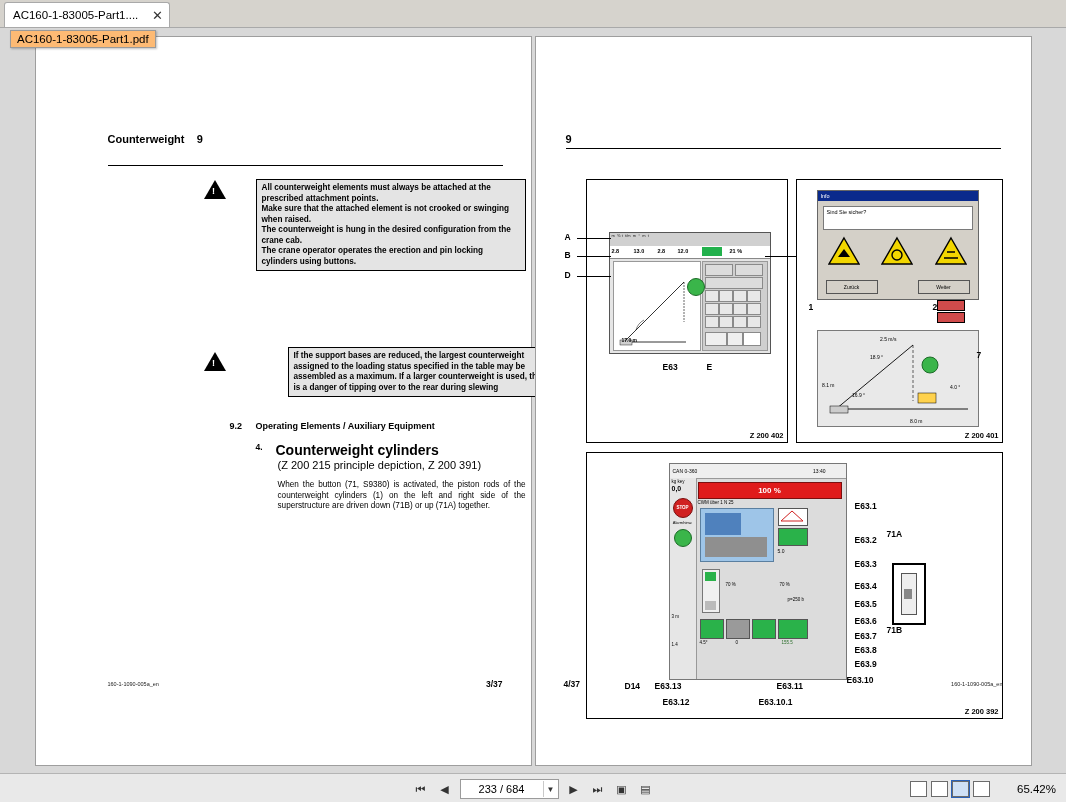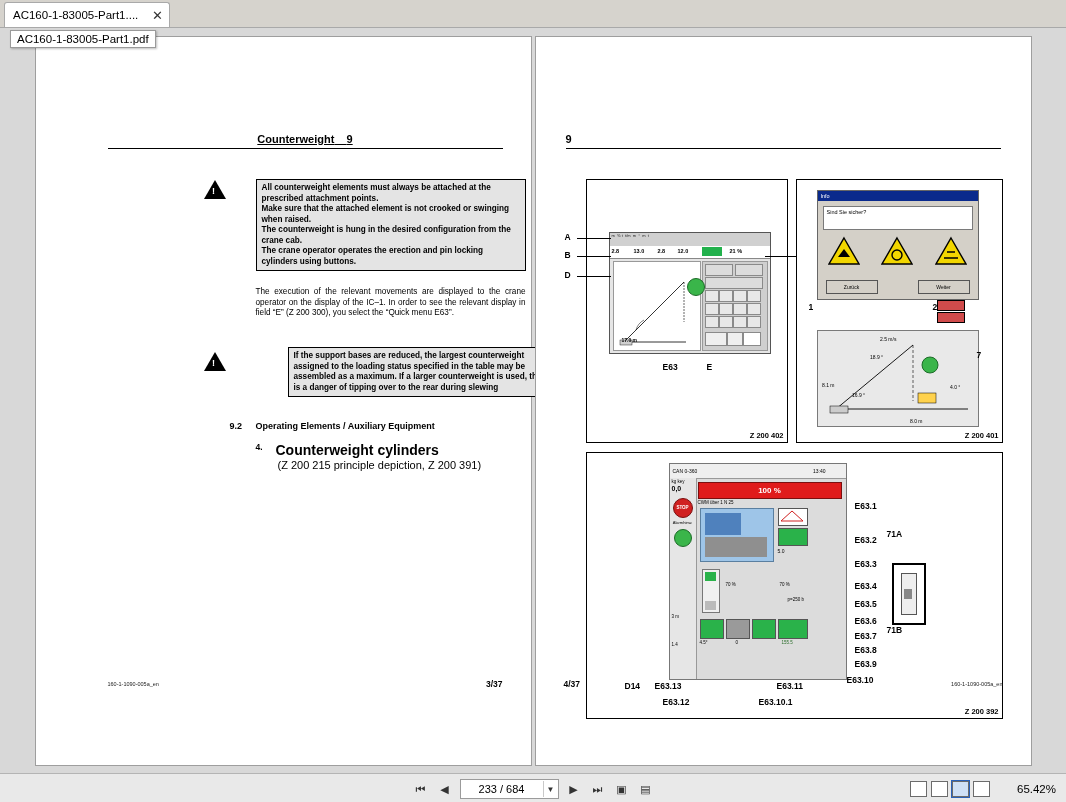--- a/index.html
+++ b/index.html
@@ -18,39 +18,39 @@
     height:24px;min-width:150px;max-width:190px;background:#fff;
     border:1px solid #a9a9a9;border-bottom:none;
     border-radius:3px 3px 0 0;
     display:flex;align-items:center;padding:0 6px 0 8px;
     font-size:11.5px;margin-left:4px;
   }
   .tab-label{white-space:nowrap;overflow:hidden;text-overflow:ellipsis;flex:1;}
   .tab-close{margin-left:6px;font-size:13px;color:#333;cursor:pointer;}
   
   .tooltip{
-    position:absolute;left:10px;top:30px;background:#ffffff;
+    position:absolute;left:10px;top:30px;background:#fdba74;
     border:1px solid #9a9a9a;padding:2px 6px;font-size:11.5px;
     box-shadow:1px 1px 2px rgba(0,0,0,.25);z-index:30;
   }
   
   .viewer{
     position:relative;height:745px;background:#d8d8d8;
     display:flex;justify-content:center;gap:0;
   }
   .page{
     background:#fff;border:1px solid #9e9e9e;position:relative;
     width:495px;height:728px;margin-top:8px;
   }
   .page.left{margin-right:3px;}
   
   .hdr-rule{border-bottom:1.4px solid #000;}
   .pg-head{
-    position:absolute;left:72px;right:28px;top:96px;text-align:center;
-    font-weight:bold;font-size:11px;padding-bottom:3px;text-decoration:underline;
+    position:absolute;left:72px;right:28px;top:96px;text-align:left;
+    font-weight:bold;font-size:11px;padding-bottom:20px;
   }
   .warnbox{
     background:#e4e4e4;border:1px solid #000;
     font-weight:bold;font-size:8.2px;line-height:1.28;
     padding:3px 5px;
   }
   .tri{
     width:0;height:0;border-left:11px solid transparent;border-right:11px solid transparent;
     border-bottom:19px solid #000;position:relative;
   }
@@ -121,33 +121,33 @@
     </div>
 
     <div style="position:absolute;left:168px;top:143px;">
       <div class="tri"></div>
     </div>
     <div class="warnbox" style="position:absolute;left:220px;top:142px;width:258px;white-space:pre-line;">All counterweight elements must always be attached at the prescribed attachment points.
 Make sure that the attached element is not crooked or swinging when raised.
 The counterweight is hung in the desired configuration from the crane cab.
 The crane operator operates the erection and pin locking cylinders using buttons.</div>
 
-    <div class="body-p" style="position:absolute;left:220px;top:250px;width:270px;">The execution of the relevant movements are displayed to the crane operator on the display of the IC–1. In order to see the relevant display in field “E” (Z 200 300), you select the “Quick menu E63”.</div>
 
     <div style="position:absolute;left:168px;top:315px;">
       <div class="tri"></div>
     </div>
     <div class="warnbox" style="position:absolute;left:220px;top:310px;width:258px;margin-left:32px;">If the support bases are reduced, the largest counterweight assigned to the loading status specified in the table may be assembled as a maximum. If a larger counterweight is used, there is a danger of tipping over to the rear during slewing</div>
 
     <div class="sect-num" style="position:absolute;left:176px;top:384px;margin-left:18px;">9.2</div>
     <div class="sect-title" style="position:absolute;left:220px;top:384px;">Operating Elements / Auxiliary Equipment</div>
 
     <div style="position:absolute;left:220px;top:405px;font-weight:bold;font-size:8.5px;">4.</div>
     <div style="position:absolute;left:240px;top:405px;font-weight:bold;font-size:14px;">Counterweight cylinders</div>
     <div style="position:absolute;left:242px;top:422px;font-size:11px;">(Z 200 215 principle depiction, Z 200 391)</div>
+    <div class="body-p" style="position:absolute;left:242px;top:443px;width:248px;">When the button (71, S9380) is activated, the piston rods of the counterweight cylinders (1) on the left and right side of the superstructure are driven down (71B) or up (71A) together.</div>
 
     <div class="footL">160-1-1090-005a_en</div>
     <div class="footR">3/37</div>
   </div>
 
   <div class="page right">
 
     <div class="hdr-rule" style="position:absolute;left:30px;right:30px;top:96px;font-weight:bold;font-size:11px;padding-bottom:3px;">9</div>
 
     <div class="figframe" style="left:50px;top:142px;width:200px;height:262px;">

